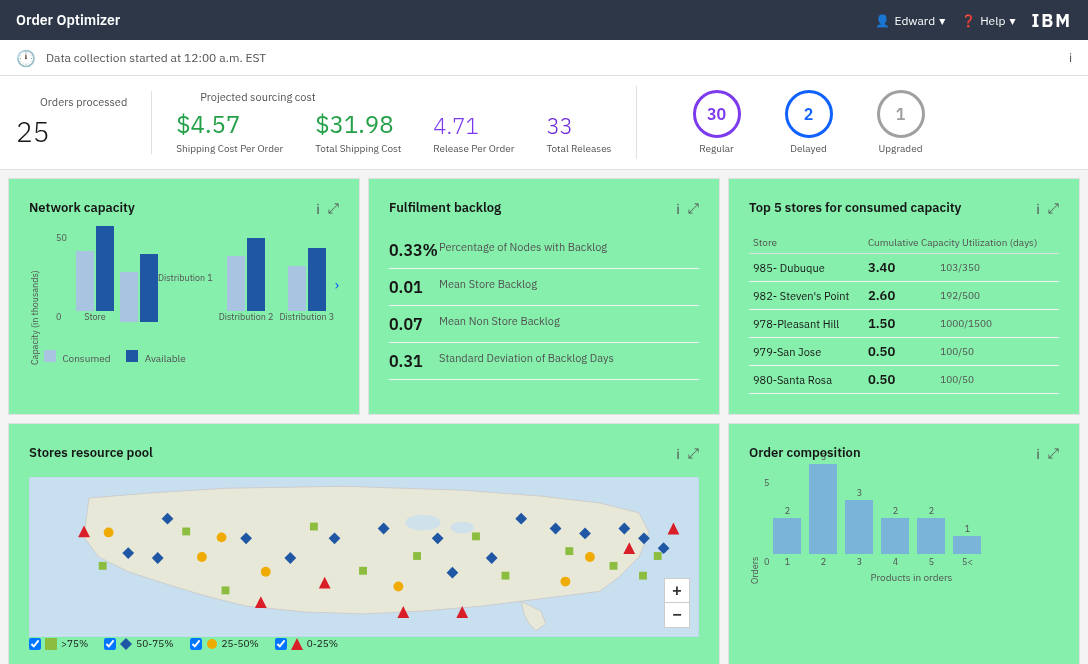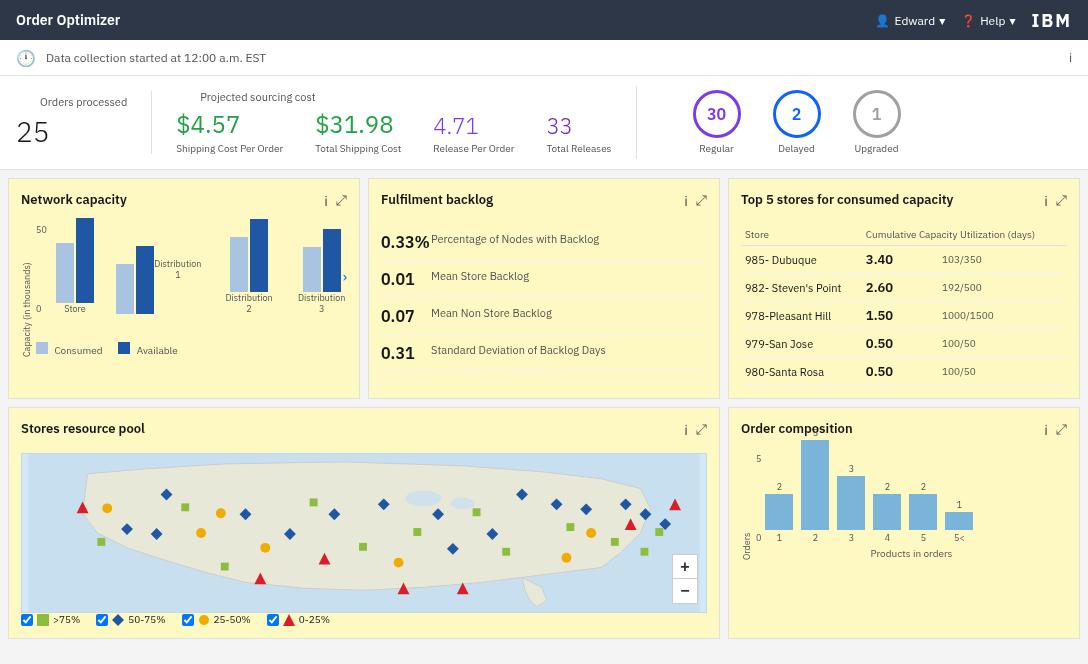--- a/index.html
+++ b/index.html
@@ -64,23 +64,23 @@
     
     .main-grid {
       display: grid;
       grid-template-columns: 1fr 1fr 1fr;
       grid-template-rows: auto auto;
       gap: 8px;
       padding: 8px;
     }
 
     .card {
-      background: #fef9c3;
+      background: #86efac;
       border: 1px solid #e0e0e0;
-      padding: 12px;
+      padding: 20px;
       position: relative;
     }
     .card-title {
       font-size: 13px;
       font-weight: 600;
       color: #161616;
       margin-bottom: 8px;
     }
     .card-header {
       display: flex;
@@ -220,21 +220,21 @@
       <div>
         <div style="font-size:22px;font-weight:300;color:#7c3aed;">4.71</div>
         <div class="kpi-sub">Release Per Order</div>
       </div>
       <div>
         <div style="font-size:22px;font-weight:300;color:#6d28d9;">33</div>
         <div class="kpi-sub">Total Releases</div>
       </div>
     </div>
   </div>
-  <div style="display:flex;gap:0;margin-left:16px;">
+  <div style="display:flex;gap:12px;margin-left:16px;">
     <div class="kpi-circle-wrap">
       <div class="kpi-circle" style="border-color:#7c3aed;color:#7c3aed;">
         <span>30</span>
       </div>
       <div class="kpi-circle-label">Regular</div>
     </div>
     <div class="kpi-circle-wrap">
       <div class="kpi-circle" style="border-color:#0f62fe;color:#0f62fe;">
         <span>2</span>
       </div>
@@ -255,21 +255,21 @@
     <div class="card-header">
       <span class="card-title">Network capacity</span>
       <div class="card-icons">
         <span>ℹ</span>
         <span>⤢</span>
       </div>
     </div>
     <div style="display:flex;">
       <div class="y-axis-label">Capacity (in thousands)</div>
       <div style="flex:1;position:relative;">
-        <div style="display:flex;align-items:flex-end;height:110px;gap:22px;padding-left:20px;padding-bottom:20px;position:relative;">
+        <div style="display:flex;align-items:flex-end;height:110px;gap:6px;padding-left:20px;padding-bottom:20px;position:relative;margin-left:12px;">
 
           <div style="position:absolute;left:0;top:0;height:90px;display:flex;flex-direction:column;justify-content:space-between;font-size:9px;color:#525252;">
             <span>50</span>
             <span>0</span>
           </div>
 
           <div style="display:flex;flex-direction:column;align-items:center;">
             <div style="display:flex;gap:2px;align-items:flex-end;height:90px;">
               <div class="bar bar-consumed" style="height:60px;"></div>
               <div class="bar bar-available" style="height:85px;"></div>

